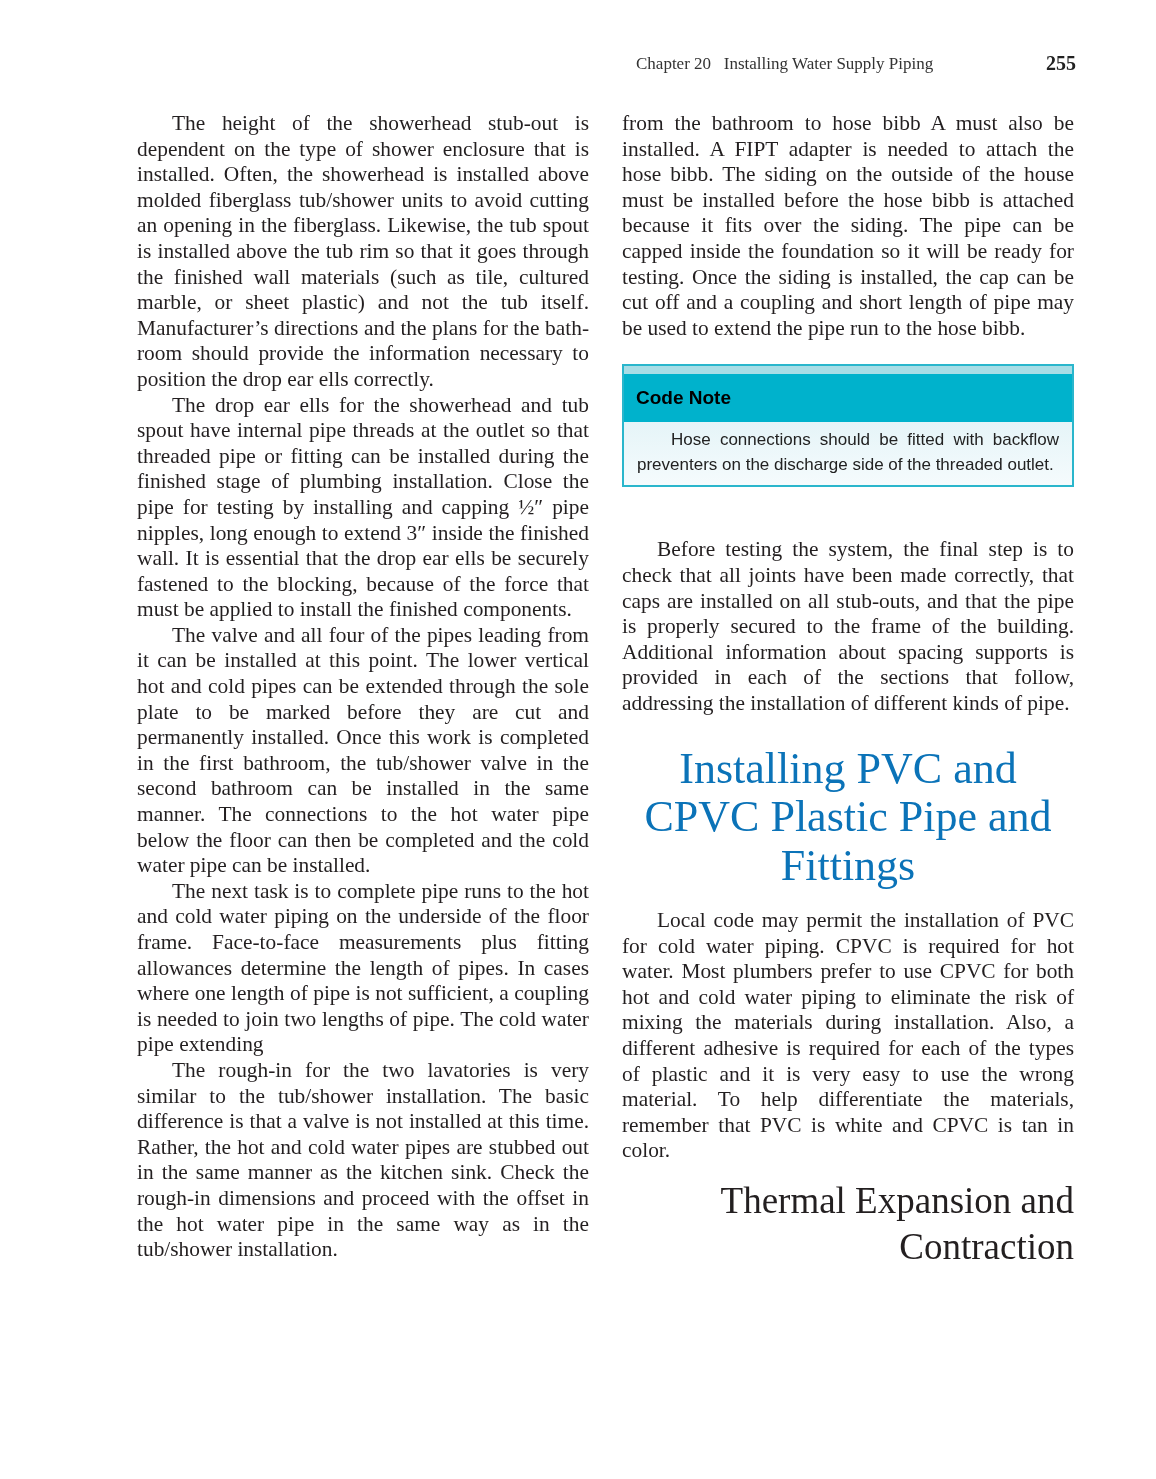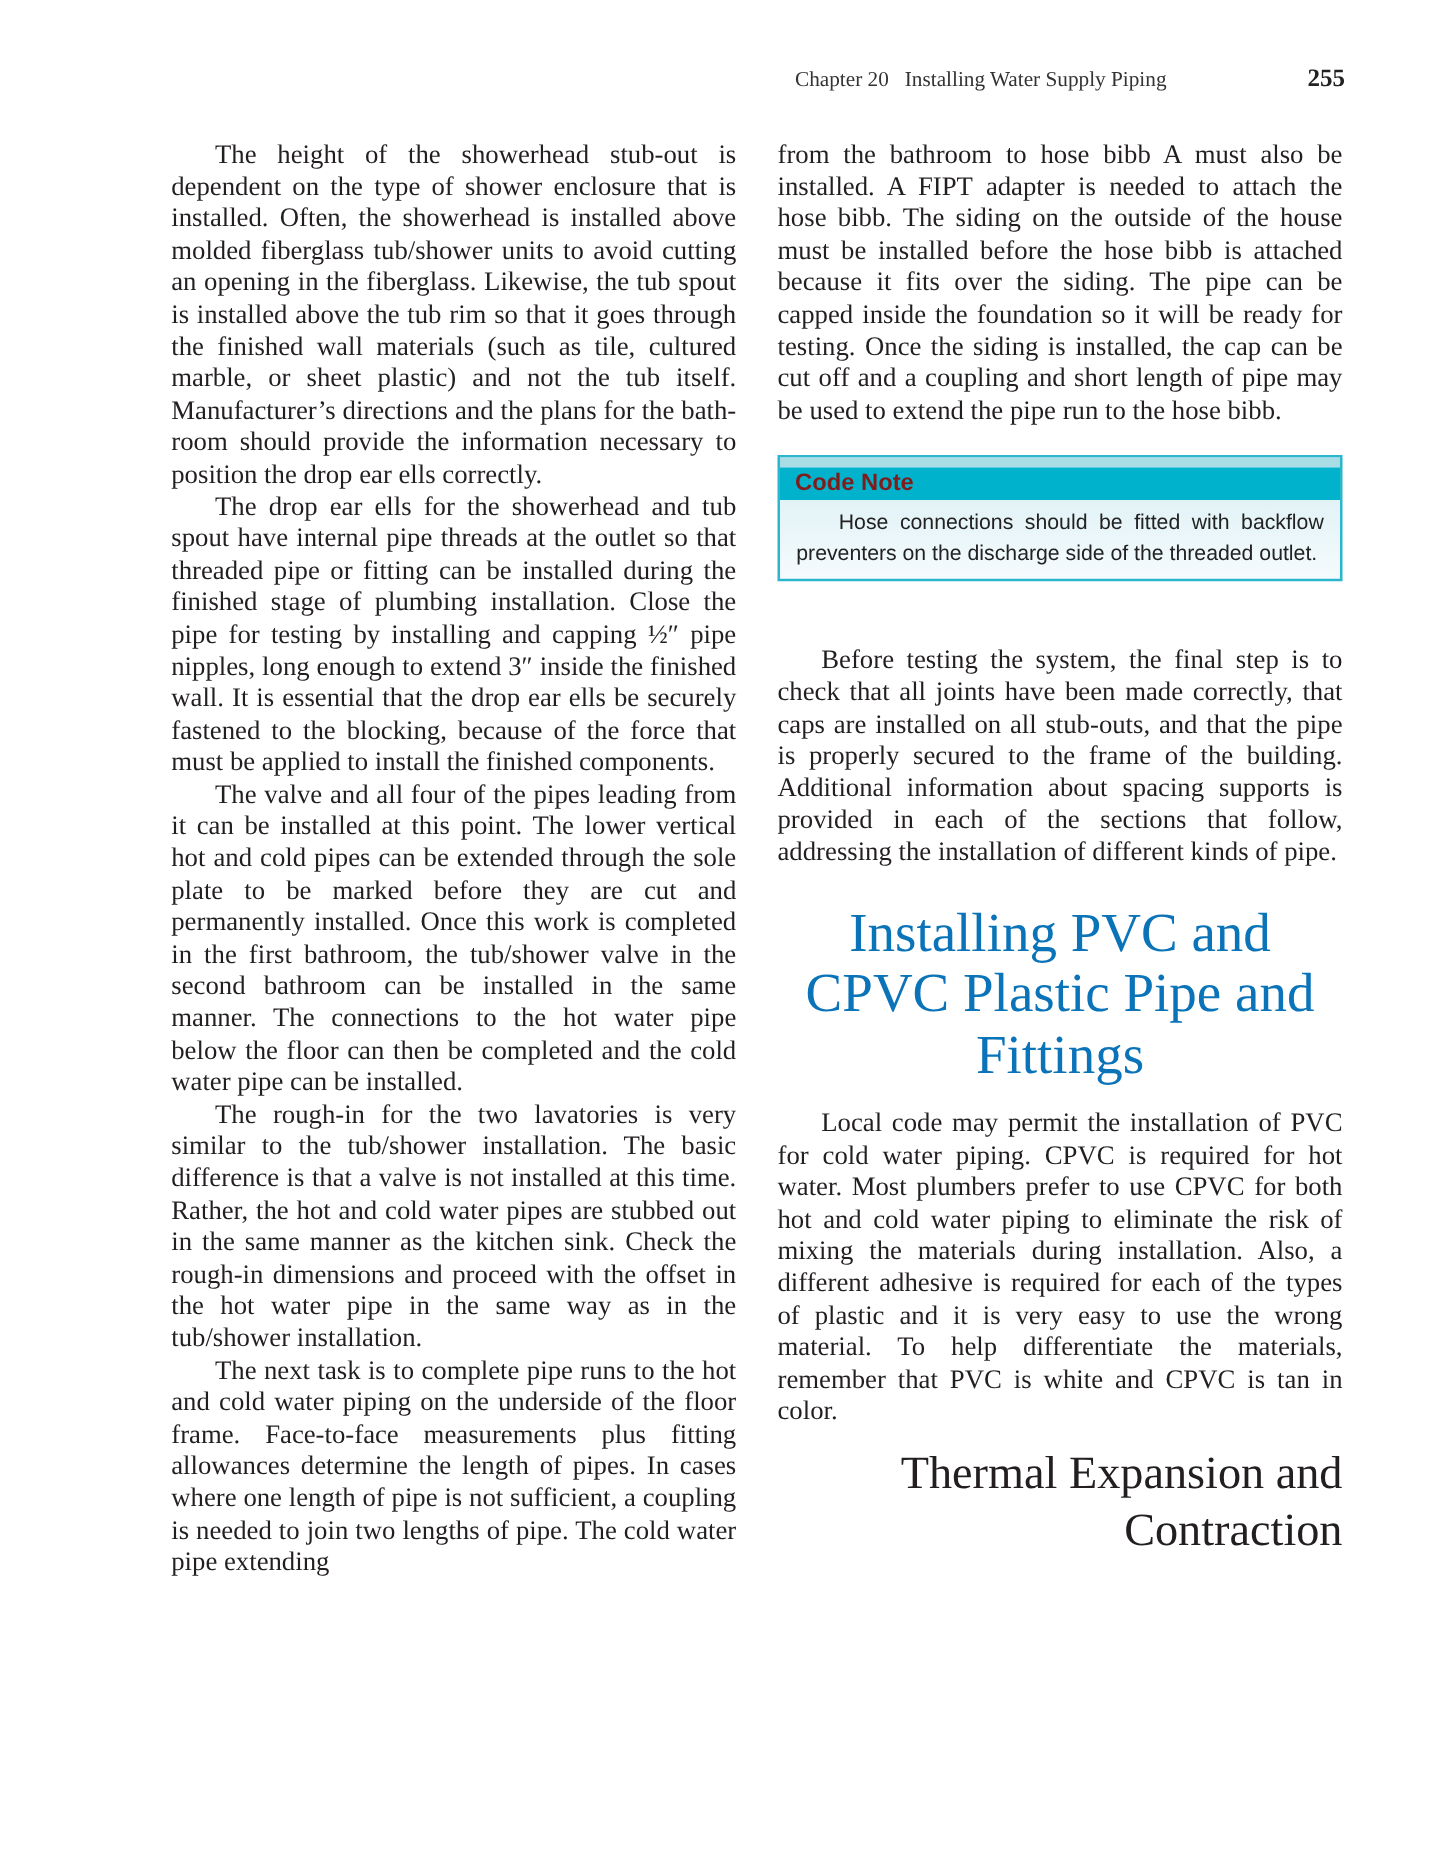--- a/index.html
+++ b/index.html
@@ -10,42 +10,42 @@
   .header .pnum { position: absolute; right: 0; top: 0; font-size: 20px; font-weight: bold; color: #222; }
   .col { position: absolute; top: 111px; width: 452px; font-family: "Liberation Serif", serif;
          font-size: 21.4px; line-height: 25.6px; text-align: justify; }
   .col-left { left: 137px; }
   .col-right { left: 594px; margin-left: 28px; }
   .col p { margin: 0; text-indent: 35px; }
   .col p.noindent { text-indent: 0; }
   .note { margin: 23px 0 0 0; border: 2px solid #2ab6cc; background: linear-gradient(#d7eef3, #f5fbfd);
           font-family: "Liberation Sans", sans-serif; }
   .note .topbar { height: 8px; background: #a8dde6; }
-  .note .title { background: #00b2cc; color: #7f1d1d; font-weight: bold; font-size: 19px; line-height: 24px; padding: 1px 12px; }
+  .note .title { background: #00b2cc; color: #000000; font-weight: bold; font-size: 19px; line-height: 24px; padding: 12px 12px; }
   .note .body { padding: 6px 13px 8px 13px; font-size: 17px; line-height: 24.5px; text-align: justify; text-indent: 34px; color: #222; }
   .spacer-a { height: 50px; }
   h2.sec { font-family: "Liberation Serif", serif; font-weight: normal; color: #0b73b8;
            font-size: 44px; line-height: 48.5px; margin: 28px 0 18px 0; text-align: center; }
   h3.sub { font-family: "Liberation Serif", serif; font-weight: normal; color: #231f20;
            font-size: 37px; line-height: 46px; margin: 14px 0 10px 0; text-align: right; }
 </style>
 </head>
 <body>
 
 <div class="header">
   <span class="chap" style="white-space:pre">Chapter 20   Installing Water Supply Piping</span>
   <span class="pnum">255</span>
 </div>
 
 <div class="col col-left">
   <p>The height of the showerhead stub-out is dependent on the type of shower enclosure that is installed. Often, the showerhead is installed above molded fiberglass tub/shower units to avoid cutting an opening in the fiber­glass. Likewise, the tub spout is installed above the tub rim so that it goes through the finished wall materials (such as tile, cultured marble, or sheet plastic) and not the tub itself. Manu­facturer’s directions and the plans for the bath­room should provide the information neces­sary to position the drop ear ells correctly.</p>
   <p>The drop ear ells for the showerhead and tub spout have internal pipe threads at the outlet so that threaded pipe or fitting can be installed during the finished stage of plumbing installation. Close the pipe for testing by installing and capping ½″ pipe nipples, long enough to extend 3″ inside the finished wall. It is essential that the drop ear ells be securely fastened to the blocking, because of the force that must be applied to install the finished components.</p>
   <p>The valve and all four of the pipes leading from it can be installed at this point. The lower vertical hot and cold pipes can be extended through the sole plate to be marked before they are cut and permanently installed. Once this work is completed in the first bathroom, the tub/shower valve in the second bathroom can be installed in the same manner. The connec­tions to the hot water pipe below the floor can then be completed and the cold water pipe can be installed.</p>
+  <p>The next task is to complete pipe runs to the hot and cold water piping on the underside of the floor frame. Face-to-face measurements plus fitting allowances determine the length of pipes. In cases where one length of pipe is not sufficient, a coupling is needed to join two lengths of pipe. The cold water pipe extending</p>
   <p>The rough-in for the two lavatories is very similar to the tub/shower installation. The basic difference is that a valve is not installed at this time. Rather, the hot and cold water pipes are stubbed out in the same manner as the kitchen sink. Check the rough-in dimensions and proceed with the offset in the hot water pipe in the same way as in the tub/shower installation.</p>
-  <p>The next task is to complete pipe runs to the hot and cold water piping on the underside of the floor frame. Face-to-face measurements plus fitting allowances determine the length of pipes. In cases where one length of pipe is not sufficient, a coupling is needed to join two lengths of pipe. The cold water pipe extending</p>
 </div>
 
 <div class="col col-right">
   <p class="noindent">from the bathroom to hose bibb A must also be installed. A FIPT adapter is needed to attach the hose bibb. The siding on the outside of the house must be installed before the hose bibb is attached because it fits over the siding. The pipe can be capped inside the foundation so it will be ready for testing. Once the siding is installed, the cap can be cut off and a coupling and short length of pipe may be used to extend the pipe run to the hose bibb.</p>
 
   <div class="note">
     <div class="topbar"></div>
     <div class="title">Code Note</div>
     <div class="body">Hose connections should be fitted with backflow preventers on the discharge side of the threaded outlet.</div>
   </div>

